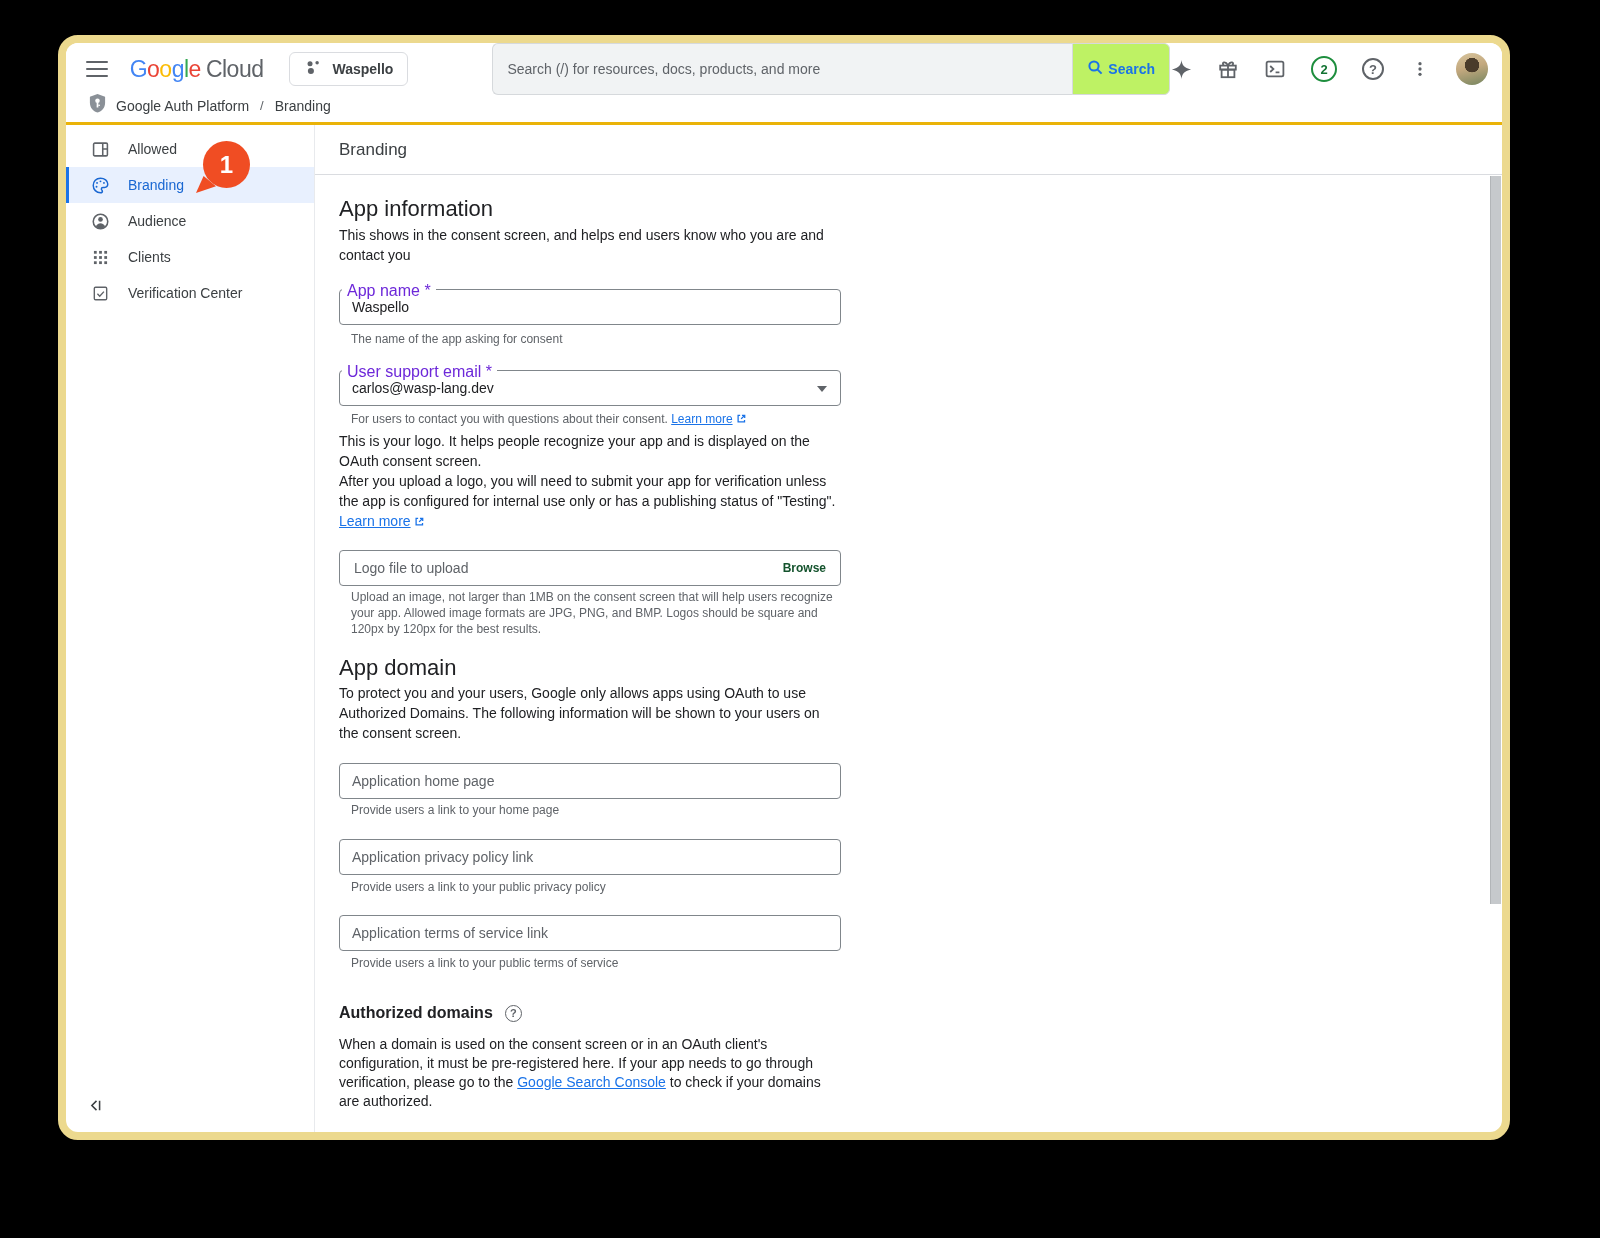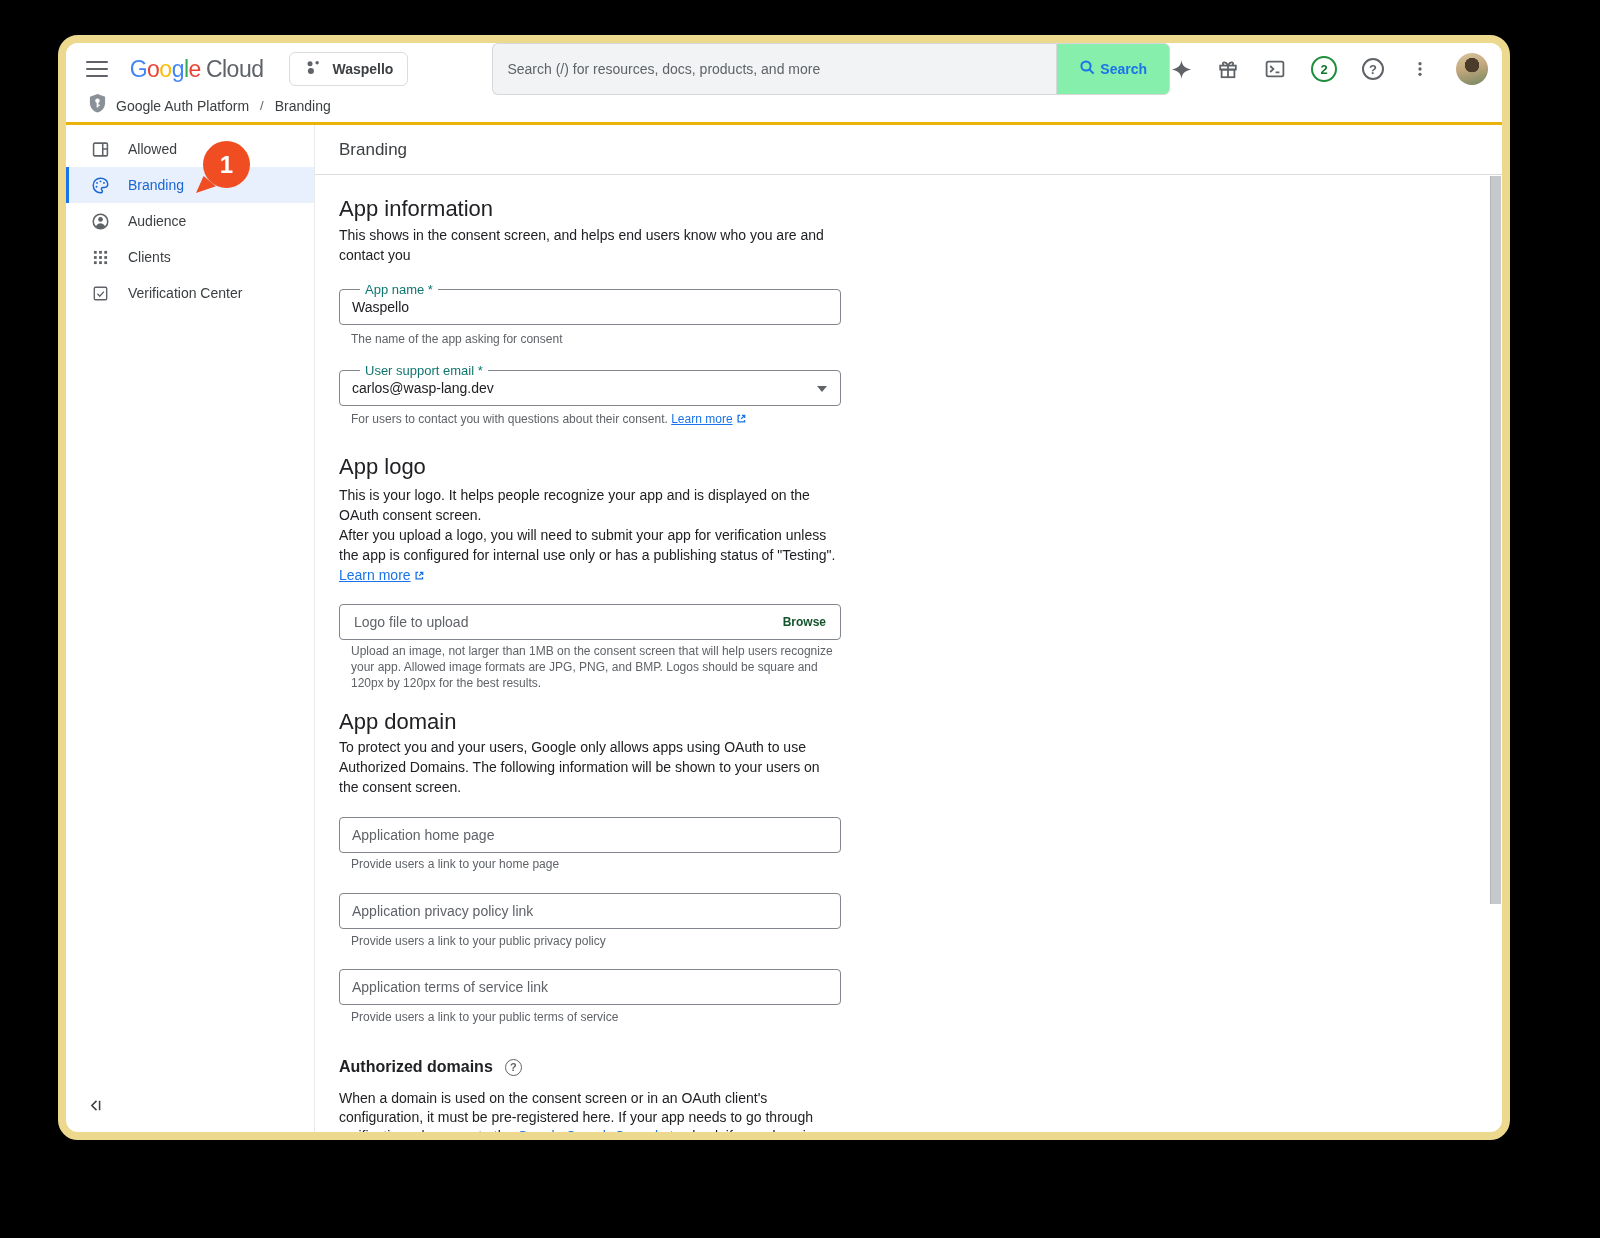--- a/index.html
+++ b/index.html
@@ -14,22 +14,22 @@
   .logo { display:flex; align-items:baseline; margin-left:22px; font-size:23px; letter-spacing:-0.5px; }
   .logo .c1{color:#4285f4}.logo .c2{color:#ea4335}.logo .c3{color:#fbbc04}
   .logo .c4{color:#4285f4}.logo .c5{color:#34a853}.logo .c6{color:#ea4335}
   .logo .cloud { color:#5f6368; margin-left:5px; }
   .project-btn { display:flex; align-items:center; gap:9px; margin-left:26px; height:34px; padding:0 14px;
                  border:1px solid #dadce0; border-radius:6px; background:#fff; font-size:14px; font-weight:700; color:#3c4043; cursor:pointer; }
   .search-wrap { display:flex; margin-left:84px; width:688px; height:52px; }
   .search-input { flex:1; background:#f1f3f4; border:1px solid #d6d9dc; border-right:none; border-radius:6px 0 0 6px;
                   padding:0 14px; font-size:14px; color:#5f6368; font-family:"Liberation Sans",sans-serif; outline:none; }
   .search-input::placeholder { color:#5f6368; }
-  .search-btn { display:flex; align-items:center; gap:4px; padding:0 22px; border:1px solid #d6d9dc; border-radius:0 6px 6px 0;
-                background:#86efac; color:#1a73e8; font-size:14px; font-weight:700; cursor:pointer; }
+  .search-btn { display:flex; align-items:center; gap:4px; padding:0 14px; border:1px solid #d6d9dc; border-radius:0 6px 6px 0;
+                background:#bef264; color:#1a73e8; font-size:14px; font-weight:700; cursor:pointer; }
   .top-icons { margin-left:auto; display:flex; align-items:center; gap:25px; }
   .ticon { width:22px; height:22px; display:flex; align-items:center; justify-content:center; cursor:pointer; }
   .num-badge { width:26px; height:26px; border-radius:50%; border:2px solid #1e8e3e; color:#137333;
                font-size:13px; font-weight:700; display:flex; align-items:center; justify-content:center; }
   .help-circle { width:22px; height:22px; border-radius:50%; border:2px solid #5f6368; color:#5f6368;
                  font-size:13px; font-weight:700; display:flex; align-items:center; justify-content:center; }
   .avatar { width:32px; height:32px; border-radius:50%;
             background: radial-gradient(circle at 50% 38%, #4a3b2a 0 28%, transparent 29%),
                         linear-gradient(165deg, #d7c49c 0%, #c3a87e 45%, #74855f 100%); }
 
@@ -62,21 +62,21 @@
   .content { padding:20px 0 0 24px; width:560px; }
   h2.section { font-size:22px; font-weight:400; color:#202124; line-height:28px; }
   .desc { font-size:14px; line-height:20px; color:#202124; max-width:502px; margin-top:2px; }
   .helper { font-size:12px; line-height:16px; color:#5f6368; margin:6px 0 0 12px; max-width:490px; }
   .helper a, .desc a, .learn-link { color:#1a73e8; text-decoration:underline; cursor:pointer; }
 
   .field { position:relative; width:502px; height:36px; margin-top:24px; }
   .field .text-input { width:100%; height:100%; border:1px solid #80868b; border-radius:4px; padding:0 12px;
                        font-size:14px; color:#202124; font-family:"Liberation Sans",sans-serif; background:#fff; outline:none; }
   .field .text-input::placeholder { color:#5f6368; }
-  .float-label { position:absolute; top:-7px; left:21px; background:#fff; padding:0 5px; font-size:13px; color:#0f766e; z-index:2; }
+  .float-label { position:absolute; top:-7px; left:3px; background:#fff; padding:0 5px; font-size:16px; color:#6d28d9; z-index:2; }
   .caret { position:absolute; right:14px; top:16px; width:0; height:0;
            border-left:5px solid transparent; border-right:5px solid transparent; border-top:6px solid #5f6368; }
   .upload-field { display:flex; align-items:center; justify-content:space-between; width:502px; height:36px;
                   border:1px solid #80868b; border-radius:4px; padding:0 14px; margin-top:19px; }
   .upload-field .ph { font-size:14px; color:#5f6368; }
   .browse { font-size:12px; font-weight:700; color:#14532d; cursor:pointer; background:none; border:none; }
 
   .auth-head { display:flex; align-items:center; gap:12px; margin-top:33px; }
   .auth-head h3 { font-size:16px; font-weight:700; color:#202124; }
   .qmark { width:17px; height:17px; border-radius:50%; border:1.6px solid #5f6368; color:#5f6368; font-size:11px;
@@ -280,21 +280,20 @@
           <span class="caret"></span>
         </div>
         <p class="helper" style="margin-top:5px;"><span>For users to contact you with questions about their consent.</span>
           <a><span>Learn more</span><svg class="ext-ico" width="11" height="11" viewBox="0 0 12 12" fill="none" stroke="#1a73e8" stroke-width="1.4">
                 <path d="M4.5 2.7 H2.3 V9.7 H9.3 V7.5"></path>
                 <path d="M6.5 2.5 H9.5 V5.5"></path>
                 <line x1="9.3" y1="2.7" x2="5.6" y2="6.4"></line>
               </svg></a>
         </p>
 
-        <h2 class="section" style="margin-top:26px;">App logo</h2>
         <p class="desc" style="margin-top:4px;">This is your logo. It helps people recognize your app and is displayed on the OAuth consent screen.</p>
         <p class="desc" style="margin-top:0;">After you upload a logo, you will need to submit your app for verification unless the app is configured for internal use only or has a publishing status of "Testing".</p>
         <p class="desc" style="margin-top:0;">
           <a class="learn-link"><span>Learn more</span><svg class="ext-ico" width="11" height="11" viewBox="0 0 12 12" fill="none" stroke="#1a73e8" stroke-width="1.4">
                 <path d="M4.5 2.7 H2.3 V9.7 H9.3 V7.5"></path>
                 <path d="M6.5 2.5 H9.5 V5.5"></path>
                 <line x1="9.3" y1="2.7" x2="5.6" y2="6.4"></line>
               </svg></a>
         </p>
 

